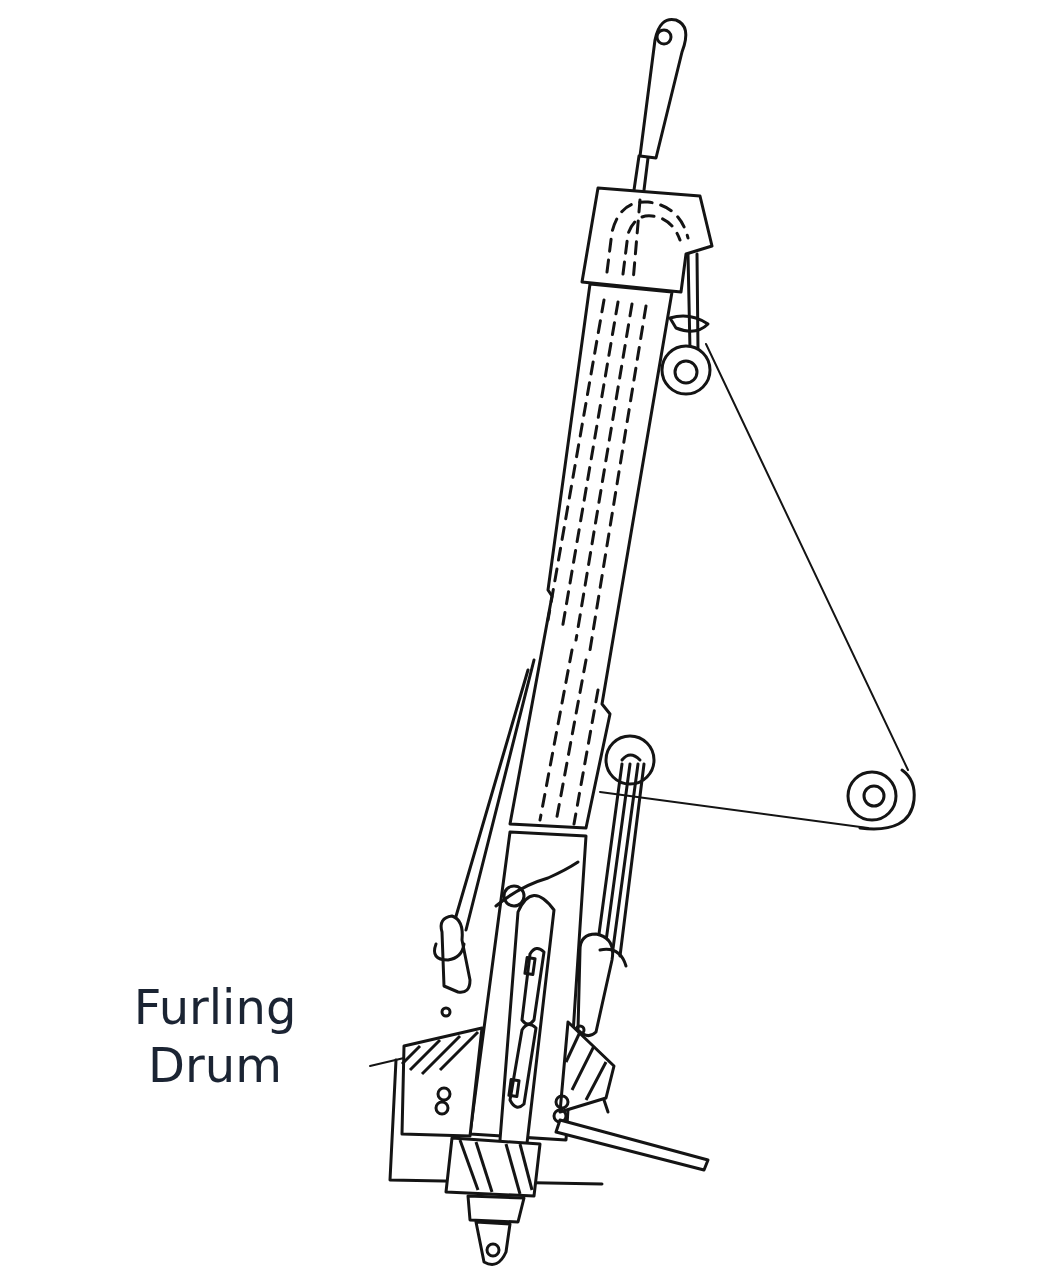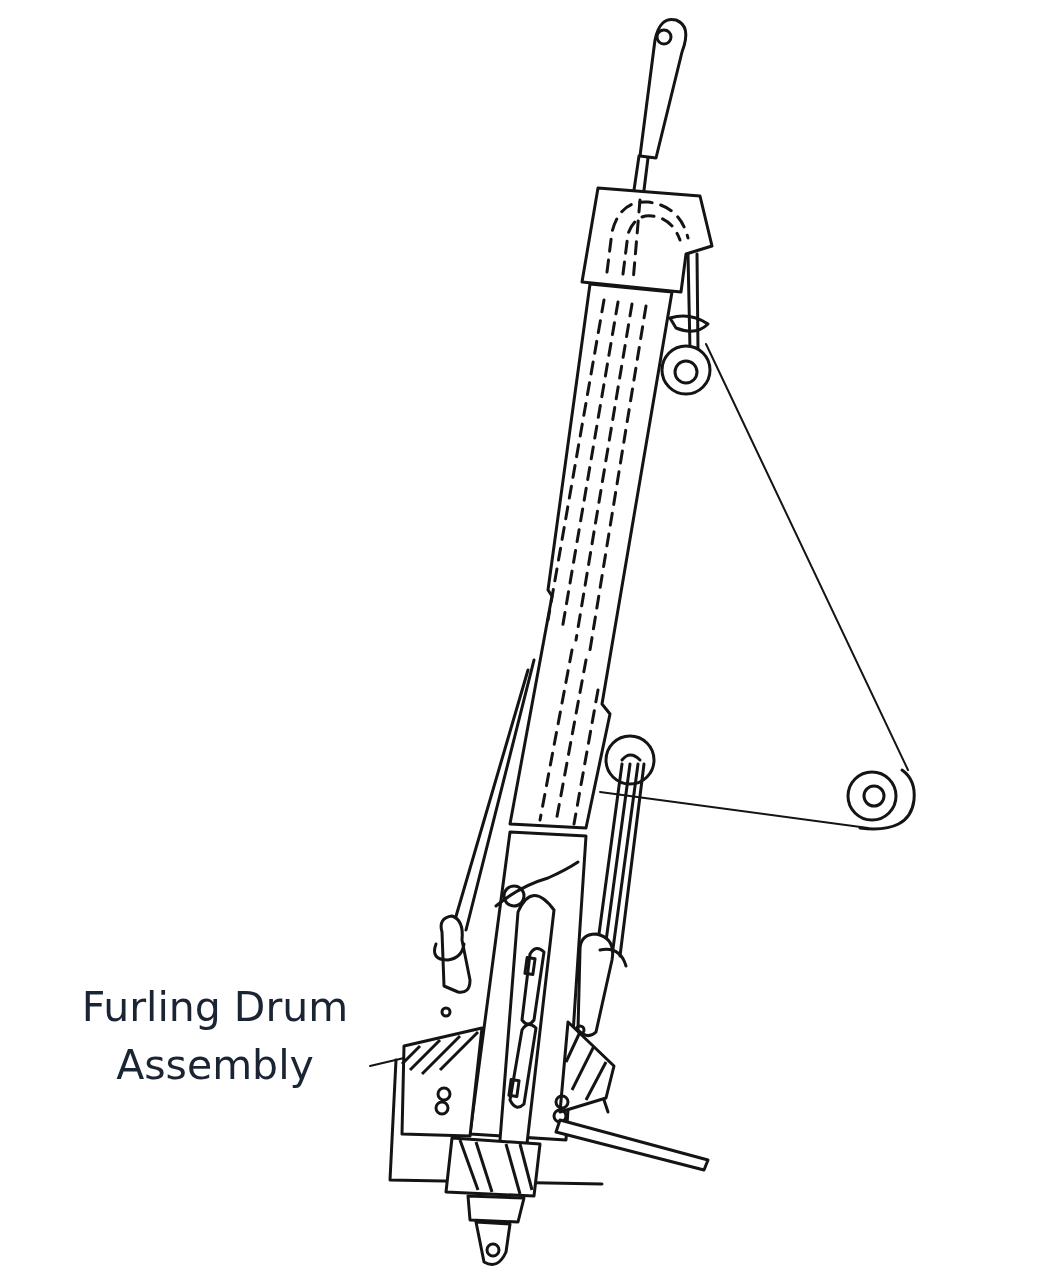--- a/index.html
+++ b/index.html
@@ -6,21 +6,21 @@
     body { width: 1053px; height: 1280px; position: relative; overflow: hidden; font-family: "DejaVu Sans", sans-serif; }
     #diagram { position: absolute; left: 0; top: 0; width: 1053px; height: 1280px; }
     .ln { fill: none; stroke: #141414; stroke-width: 3; stroke-linecap: round; stroke-linejoin: round; }
     .thin { fill: none; stroke: #141414; stroke-width: 2; stroke-linecap: round; }
     .dash { fill: none; stroke: #141414; stroke-width: 3; stroke-dasharray: 12 9; stroke-linecap: round; }
     .fillw { fill: #ffffff; stroke: #141414; stroke-width: 3; stroke-linejoin: round; }
     .hatch { stroke: #141414; stroke-width: 3; }
     .label {
       position: absolute; left: 60px; top: 978px; width: 310px;
       text-align: center; color: #1b2433;
-      font-family: "DejaVu Sans", sans-serif; font-size: 41px; line-height: 58px;
+      font-family: "DejaVu Sans", sans-serif; font-size: 48px; line-height: 58px;
       letter-spacing: 0px; font-weight: 400;
     }
     .label span { display: block; }
   </style>
 </head>
 <body>
 
 <svg id="diagram" viewBox="0 0 1053 1280" xmlns="http://www.w3.org/2000/svg">
 
   <g>
@@ -136,14 +136,13 @@
     <path class="fillw" d="M468 1196 L524 1198 L518 1222 L470 1220 Z"></path>
     <path class="fillw" d="M476 1222 L510 1224 L506 1252 Q498 1270 484 1262 Z"></path>
     <circle class="ln" cx="493" cy="1250" r="6"></circle>
   </g>
 
   <line class="thin" x1="370" y1="1066" x2="404" y2="1058"></line>
 </svg>
 
 <div class="label">
   <span>Furling Drum</span>
-  <span>Assembly</span>
 </div>
 
 </body></html>

